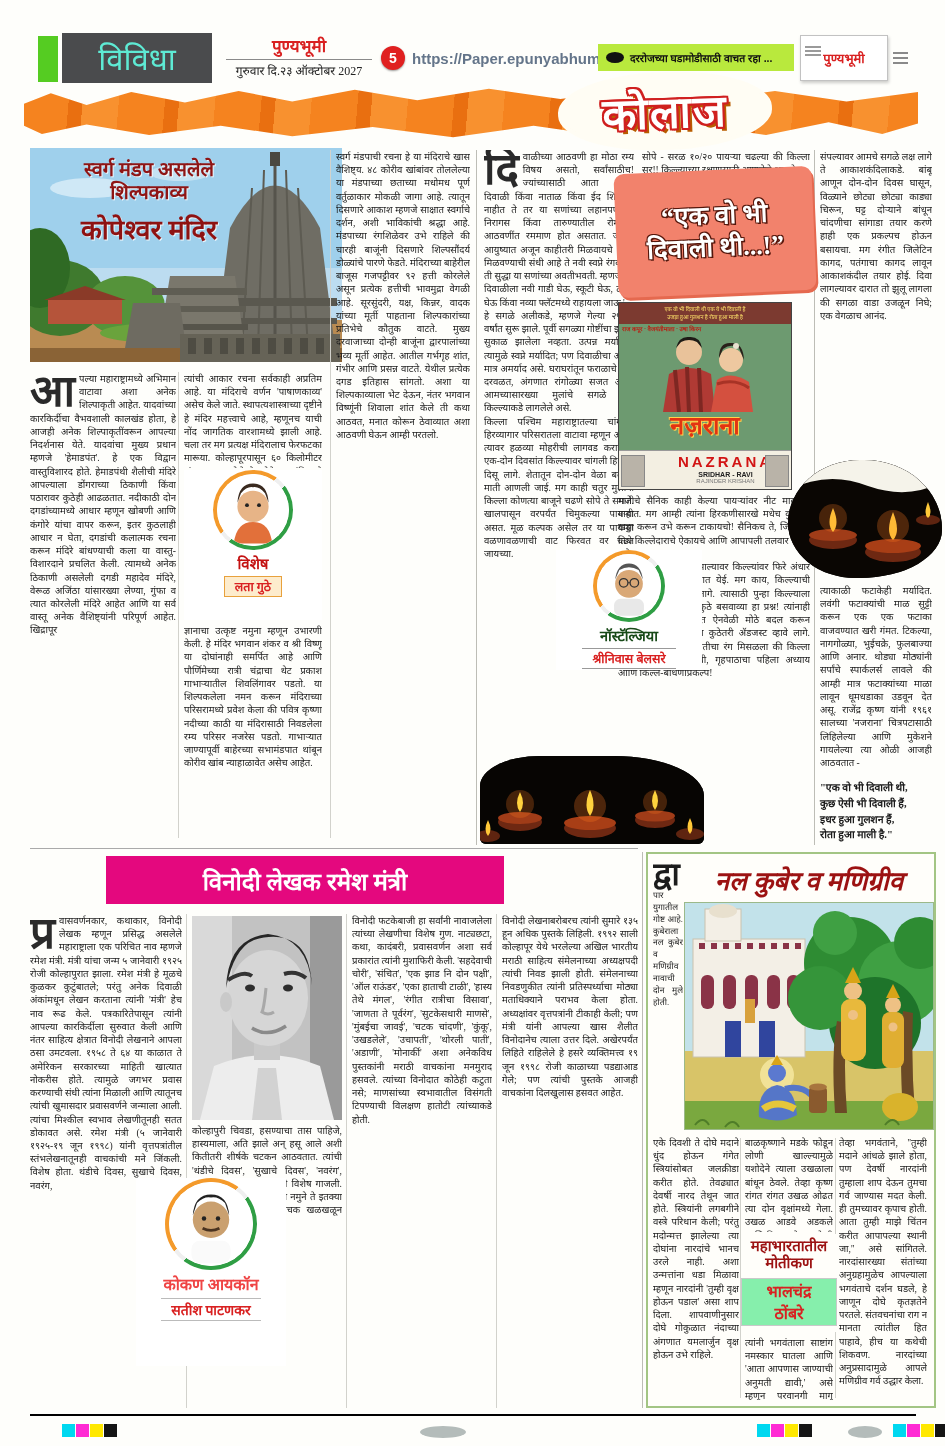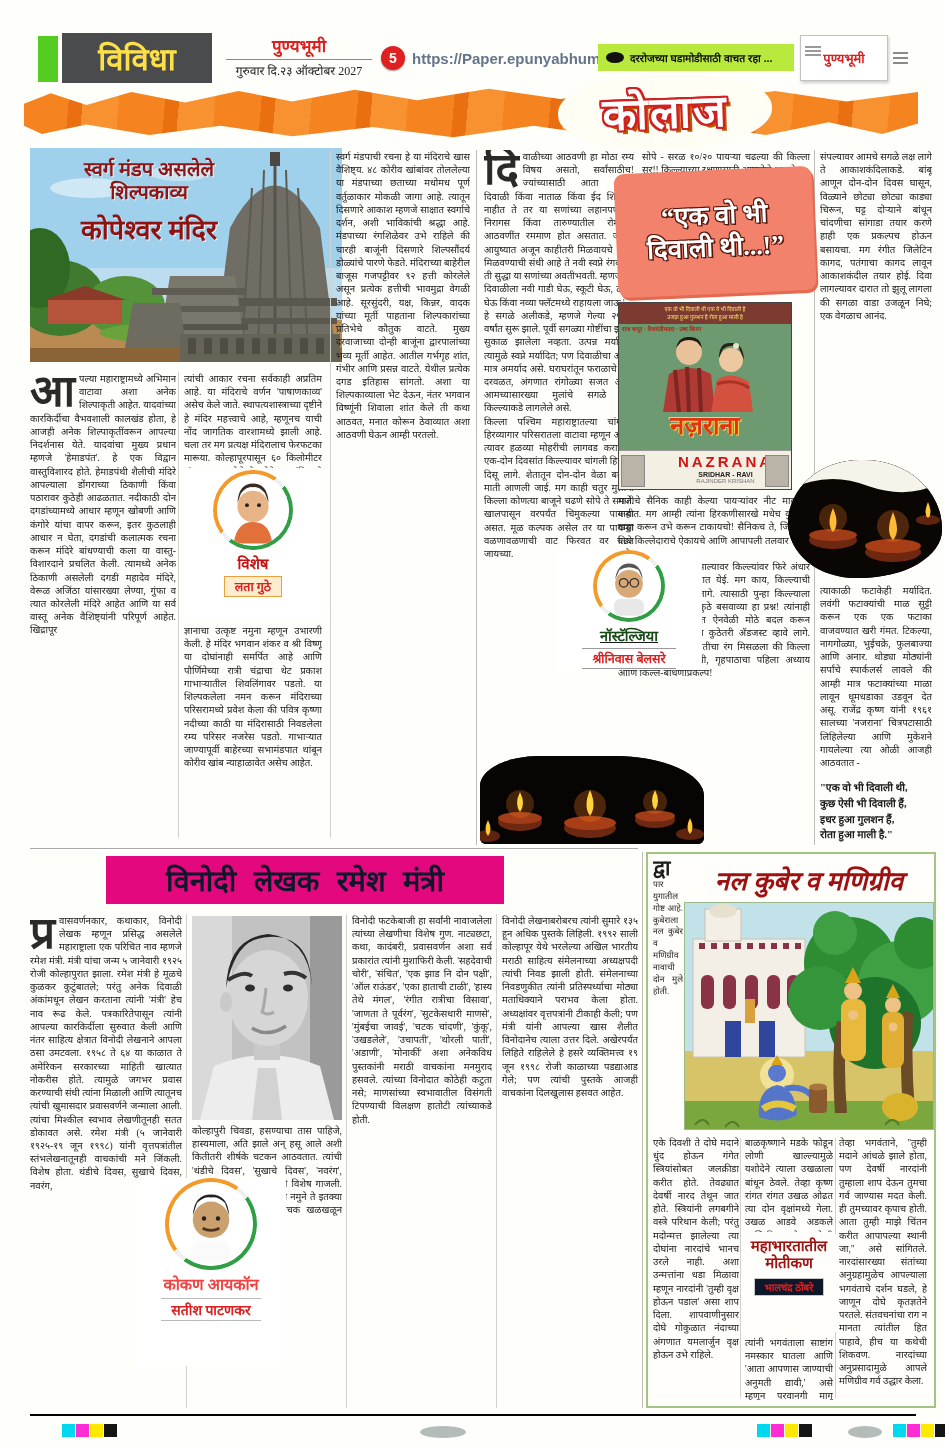--- a/index.html
+++ b/index.html
@@ -6,21 +6,21 @@
   #page{position:relative;width:945px;height:1446px;background:#fefefb;overflow:hidden;
         font-family:"Liberation Serif","DejaVu Serif",serif;color:#1c1c1c;}
   .abs{position:absolute;}
   .col{position:absolute;font-size:9.6px;line-height:1.38;text-align:justify;overflow:hidden;white-space:pre-line;}
   .dropcap{float:left;font-size:44px;line-height:.82;font-weight:bold;color:#2a2a2a;padding:2px 4px 0 0;}
   .vrule{position:absolute;width:1px;background:#d2d2cc;}
   .hrule{position:absolute;height:1px;background:#aaa;}
   
   .accent-strip{left:38px;top:36px;width:20px;height:46px;background:#55cc22;}
   .section-box{left:62px;top:33px;width:150px;height:50px;background:#4a4b4d;display:flex;align-items:center;justify-content:center;}
-  .section-box span{font-size:31px;font-weight:bold;color:#fde047;font-family:"Liberation Sans",sans-serif;}
+  .section-box span{font-size:31px;font-weight:normal;color:#5eead4;font-family:"Liberation Sans",sans-serif;}
   .masthead-wrap{left:220px;top:34px;width:158px;text-align:center;}
   .masthead{font-size:17px;font-weight:bold;color:#d92121;}
   .masthead-divider{height:1px;background:#8a8a8a;margin:2px 6px;}
   .date-line{font-size:12px;color:#222;}
   .pageno{left:381px;top:46px;width:24px;height:24px;border-radius:50%;background:#e02020;color:#fff;
           font:bold 14px "Liberation Sans",sans-serif;display:flex;align-items:center;justify-content:center;box-shadow:0 1px 2px #0006;}
   .url{left:412px;top:50px;font:bold 15px "Liberation Sans",sans-serif;color:#64758a;}
   .ticker{left:598px;top:44px;width:196px;height:27px;background:#b9e93d;display:flex;align-items:center;gap:6px;padding:0 8px;box-sizing:border-box;}
   .speech{width:18px;height:11px;background:#111;border-radius:50%;}
   .ticker span{font:bold 10.5px "Liberation Sans",sans-serif;color:#111;text-align:center;}
@@ -46,21 +46,21 @@
   .author-circle svg{width:100%;height:100%;border-radius:50%;background:#fff;display:block;}
   .author-tag{font-weight:bold;color:#c41212;font-size:15px;margin-top:3px;}
   .author-tag.dark{color:#184a18;font-size:14.5px;}
   .author-name{display:inline-block;margin-top:3px;padding:1px 10px;border:1px solid #e8a13c;background:#fdeccd;
     color:#d92121;font-weight:bold;font-size:12.5px;}
   .author-name.plain{background:#fff;border:none;border-top:1px solid #999;border-bottom:1px solid #999;}
   
   .photo-kicker{font-size:20px;font-weight:bold;color:#8e1515;text-shadow:1px 1px 0 #ffffffcc;line-height:1.15;}
   .photo-headline{font-size:27px;font-weight:bold;color:#8e1212;text-shadow:1px 1px 0 #ffffffcc;margin-top:6px;}
   .magenta-bar{left:106px;top:856px;width:398px;height:48px;background:#e4087e;display:flex;align-items:center;justify-content:center;}
-  .magenta-bar span{color:#0f172a;font-size:29px;font-weight:bold;font-family:Liberation Mono, monospace;}
+  .magenta-bar span{color:#ffffff;font-size:24px;font-weight:bold;}
   .krishna-headline{font-size:26px;font-weight:bold;font-style:italic;color:#9c1212;text-align:center;}
   
   .pullquote{left:616px;top:170px;width:198px;height:124px;background:#f2826c;border-radius:10px;transform:rotate(-2.5deg);
     box-shadow:2px 3px 0 #e5694f;display:flex;align-items:center;justify-content:center;text-align:center;z-index:3;}
   .pullquote span{font-size:26px;font-weight:bold;color:#fff;line-height:1.25;white-space:pre-line;
     text-shadow:1.5px 1.5px 0 #55170c,-1px -1px 0 #55170c,1px -1px 0 #55170c,-1px 1px 0 #55170c;}
   
   .poster{left:618px;top:302px;width:174px;height:188px;background:#6d9a70;border:1px solid #444;box-sizing:border-box;overflow:hidden;z-index:2;}
   .poster-tag{background:#7c3a30;color:#ffe26a;font-size:5.5px;text-align:center;line-height:1.5;padding:2px 1px;}
   .poster-cast{color:#b81f12;font-size:6px;font-weight:bold;padding:1px 3px;}
@@ -229,21 +229,21 @@
       <div class="poster-credit">SRIDHAR - RAVI</div>
       <div class="poster-credit2">RAJINDER KRISHAN</div>
       <div class="poster-face" style="left:2px;"></div>
       <div class="poster-face" style="right:2px;"></div>
     </div>
   </div>
 
   <div class="col" style="left:618px;top:494px;width:192px;height:262px;"><span>मातीचे सैनिक काही केल्या पायऱ्यांवर नीट मावायचे नाहीत. मग आम्ही त्यांना हिरकणीसारखे मधेच कुठेतरी खड्डा करून उभे करून टाकायचो! सैनिकच ते, जिथे ठेवू तिथे किल्लेदाराचे ऐकायचे आणि आपापली तलवार घेऊन उभे राहत!
 अनेकदा दिवाळी सुरू झाल्यावर किल्ल्यांवर फिरे अंधार असल्याचे आमच्या लक्षात येई. मग काय, किल्ल्याची प्रकाशव्यवस्था बघावी लागे. त्यासाठी पुन्हा किल्ल्याला आडवाटेवरच्या पणत्या कुठे बसवाव्या हा प्रश्न! त्यांनाही किल्ल्याच्या आराखड्यात ऐनवेळी मोठे बदल करून आम्हाला सैनिकांसारखेच कुठेतरी ॲडजस्ट व्हावे लागे. त्यात एखाद्या दुसऱ्या मातीचा रंग मिसळला की किल्ला खराखुरा वाटे. साधायची, गृहपाठाचा पहिला अध्याय आणि किल्ले-बांधणीप्रकल्प!</span></div>
 
-  <div class="author-card" style="left:556px;top:550px;width:146px;height:120px;text-decoration:underline;">
+  <div class="author-card" style="left:556px;top:550px;width:146px;height:120px;">
     <div class="author-circle" style="width:64px;height:64px;">
       <svg viewBox="0 0 60 60">
           <circle cx="30" cy="30" r="30" fill="#fff"></circle>
           <circle cx="30" cy="28" r="13" fill="#d9a877"></circle>
           <path d="M17 24 Q19 9 30 9 Q41 9 43 24 L39 15 Q30 10 21 15 Z" fill="#555"></path>
           <circle cx="25" cy="27" r="4" fill="none" stroke="#333" stroke-width="1.2"></circle>
           <circle cx="35" cy="27" r="4" fill="none" stroke="#333" stroke-width="1.2"></circle>
           <path d="M29 27 h2" stroke="#333"></path>
           <rect x="16" y="42" width="28" height="16" rx="6" fill="#e8e8e8"></rect>
         </svg>
@@ -351,21 +351,21 @@
   </div>
 
   <div class="col" style="left:352px;top:914px;width:140px;height:494px;"><span>विनोदी फटकेबाजी हा सर्वांनी नावाजलेला त्यांच्या लेखणीचा विशेष गुण. नाट्यछटा, कथा, कादंबरी, प्रवासवर्णन अशा सर्व प्रकारांत त्यांनी मुशाफिरी केली. 'सहदेवाची चोरी', 'संचित', 'एक झाड नि दोन पक्षी', 'ऑल राऊंडर', 'एका हाताची टाळी', 'हास्य तेथे मंगल', 'रंगीत रात्रीचा विसावा', 'जाणता ते पूर्वरंग', 'सुटकेसधारी माणसे', 'मुंबईचा जावई', 'चटक चांदणी', 'कुंकू', 'उखडलेले', 'उचापती', 'थोरली पाती', 'अडाणी', 'मोनार्की' अशा अनेकविध पुस्तकांनी मराठी वाचकांना मनमुराद हसवले. त्यांच्या विनोदात कोठेही कटुता नसे; माणसांच्या स्वभावातील विसंगती टिपण्याची विलक्षण हातोटी त्यांच्याकडे होती.</span></div>
   <div class="col" style="left:502px;top:914px;width:136px;height:494px;"><span>विनोदी लेखनाबरोबरच त्यांनी सुमारे १३५ हून अधिक पुस्तके लिहिली. १९९२ साली कोल्हापूर येथे भरलेल्या अखिल भारतीय मराठी साहित्य संमेलनाच्या अध्यक्षपदी त्यांची निवड झाली होती. संमेलनाच्या निवडणुकीत त्यांनी प्रतिस्पर्ध्याचा मोठ्या मताधिक्याने पराभव केला होता. अध्यक्षांवर वृत्तपत्रांनी टीकाही केली; पण मंत्री यांनी आपल्या खास शैलीत विनोदानेच त्याला उत्तर दिले. अखेरपर्यंत लिहिते राहिलेले हे हसरे व्यक्तिमत्त्व १९ जून १९९८ रोजी काळाच्या पडद्याआड गेले; पण त्यांची पुस्तके आजही वाचकांना दिलखुलास हसवत आहेत.</span></div>
 
   <div class="vrule" style="left:186px;top:914px;height:494px;"></div>
   <div class="vrule" style="left:346px;top:914px;height:494px;"></div>
   <div class="vrule" style="left:496px;top:914px;height:494px;"></div>
 
   <div class="abs krishna-box">
-    <div class="col" style="left:5px;top:4px;width:30px;height:272px;font-size:8.6px;"><span style="display:block;font-size:21px;font-weight:bold;line-height:1;">द्वा</span><span>पार युगातील गोष्ट आहे. कुबेराला नल कुबेर व मणिग्रीव नावाची दोन मुले होती.</span></div>
+    <div class="col" style="left:5px;top:4px;width:30px;height:272px;font-size:8.6px;"><span style="display:block;font-size:32px;font-weight:bold;line-height:1;">द्वा</span><span>पार युगातील गोष्ट आहे. कुबेराला नल कुबेर व मणिग्रीव नावाची दोन मुले होती.</span></div>
     <div class="abs krishna-headline" style="left:38px;top:8px;width:246px;">नल कुबेर व मणिग्रीव</div>
     <div class="abs illus" style="left:36px;top:48px;width:248px;height:226px;">
       <svg width="248" height="226" viewBox="0 0 248 226">
         <rect width="248" height="226" fill="#c2e2ea"></rect>
         <rect y="148" width="248" height="78" fill="#d8c468"></rect>
         <rect y="198" width="248" height="28" fill="#7aa83f"></rect>
 
         <rect x="8" y="36" width="112" height="118" fill="#f3efe6" stroke="#c9c2ae"></rect>
         <g fill="#8a3347">
           <rect x="14" y="40" width="6" height="6"></rect>
@@ -425,21 +425,21 @@
         <path d="M10 222 q8 -10 14 0 M40 224 q8 -10 14 0 M200 222 q8 -10 14 0" stroke="#4f7d28" stroke-width="2" fill="none"></path>
       </svg>
     </div>
     <div class="col" style="left:5px;top:282px;width:86px;height:264px;"><span>एके दिवशी ते दोघे मदाने धुंद होऊन गंगेत स्त्रियांसोबत जलक्रीडा करीत होते. तेवढ्यात देवर्षी नारद तेथून जात होते. स्त्रियांनी लगबगीने वस्त्रे परिधान केली; परंतु मदोन्मत्त झालेल्या त्या दोघांना नारदांचे भानच उरले नाही. अशा उन्मत्तांना धडा मिळावा म्हणून नारदांनी 'तुम्ही वृक्ष होऊन पडाल' असा शाप दिला. शापवाणीनुसार दोघे गोकुळात नंदाच्या अंगणात यमलार्जुन वृक्ष होऊन उभे राहिले.</span></div>
     <div class="col" style="left:97px;top:282px;width:88px;height:96px;"><span>बाळकृष्णाने मडके फोडून लोणी खाल्ल्यामुळे यशोदेने त्याला उखळाला बांधून ठेवले. तेव्हा कृष्ण रांगत रांगत उखळ ओढत त्या दोन वृक्षांमध्ये गेला. उखळ आडवे अडकले आणि हिसका देताच दोन्ही वृक्ष उन्मळून पडले. त्यांतून दोन तेजस्वी पुरुष प्रकट झाले.</span></div>
     <div class="abs" style="left:93px;top:380px;width:96px;height:98px;background:#fffefa;text-align:center;z-index:4;">
       <div style="font-size:15px;font-weight:bold;color:#9c1212;line-height:1.15;margin-top:4px;">
         <div>महाभारतातील</div>
         <div>मोतीकण</div>
       </div>
-      <div class="author-name" style="background:#0f172a;border:1px solid #c9c9c9;font-size:10px;margin-top:5px;">भालचंद्र ठोंबरे</div>
+      <div class="author-name" style="background:#86efac;border:1px solid #c9c9c9;font-size:16px;margin-top:5px;">भालचंद्र ठोंबरे</div>
     </div>
     <div class="col" style="left:97px;top:482px;width:88px;height:64px;"><span>त्यांनी भगवंताला साष्टांग नमस्कार घातला आणि 'आता आपणास जाण्याची अनुमती द्यावी,' असे म्हणून परवानगी मागू लागले.</span></div>
     <div class="col" style="left:191px;top:282px;width:88px;height:264px;"><span>तेव्हा भगवंताने, ''तुम्ही मदाने आंधळे झाले होता, पण देवर्षी नारदांनी तुम्हाला शाप देऊन तुमचा गर्व जाण्यास मदत केली. ही तुमच्यावर कृपाच होती. आता तुम्ही माझे चिंतन करीत आपापल्या स्थानी जा,'' असे सांगितले. नारदांसारख्या संतांच्या अनुग्रहामुळेच आपल्याला भगवंताचे दर्शन घडले, हे जाणून दोघे कृतज्ञतेने परतले. संतवचनांचा राग न मानता त्यांतील हित पाहावे, हीच या कथेची शिकवण. नारदांच्या अनुप्रसादामुळे आपले मणिग्रीव गर्व उद्धार केला.</span></div>
     <div class="vrule" style="left:92px;top:284px;height:260px;"></div>
     <div class="vrule" style="left:187px;top:284px;height:260px;"></div>
   </div>
 
   <div class="abs footer-rule"></div>
   <div class="regbars" style="left:62px;">
     <i style="background:#00d8f0"></i>

